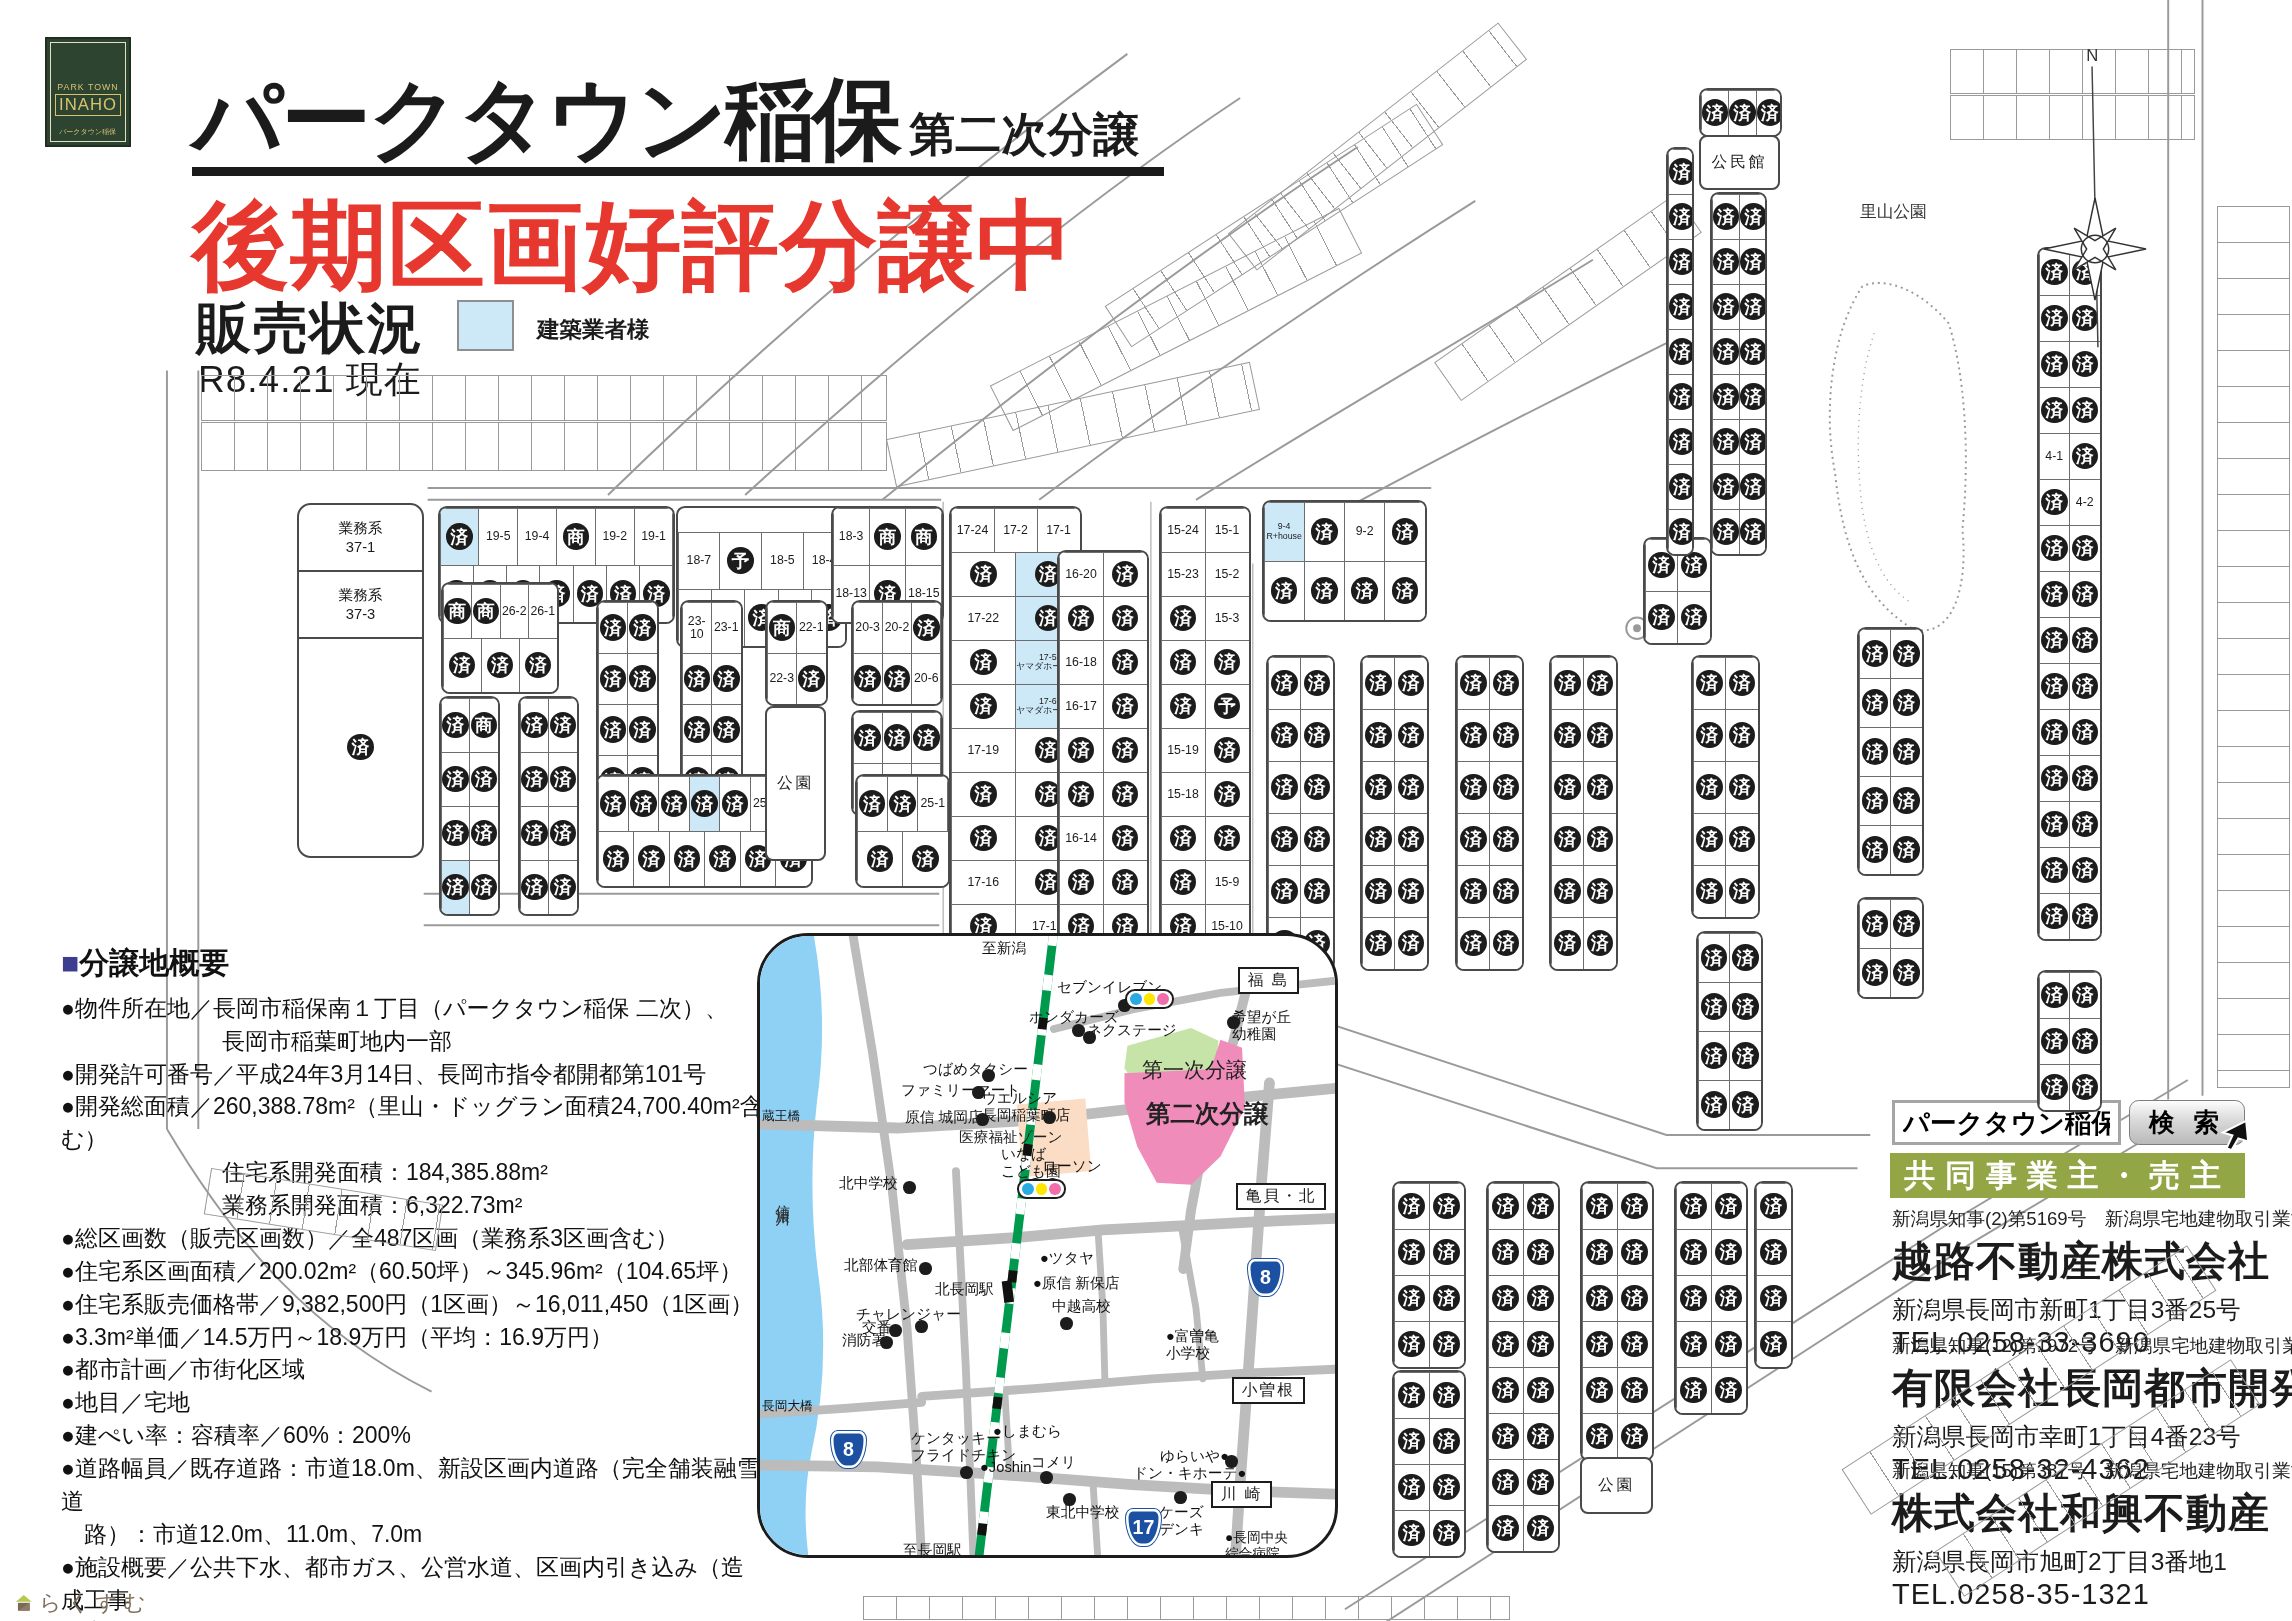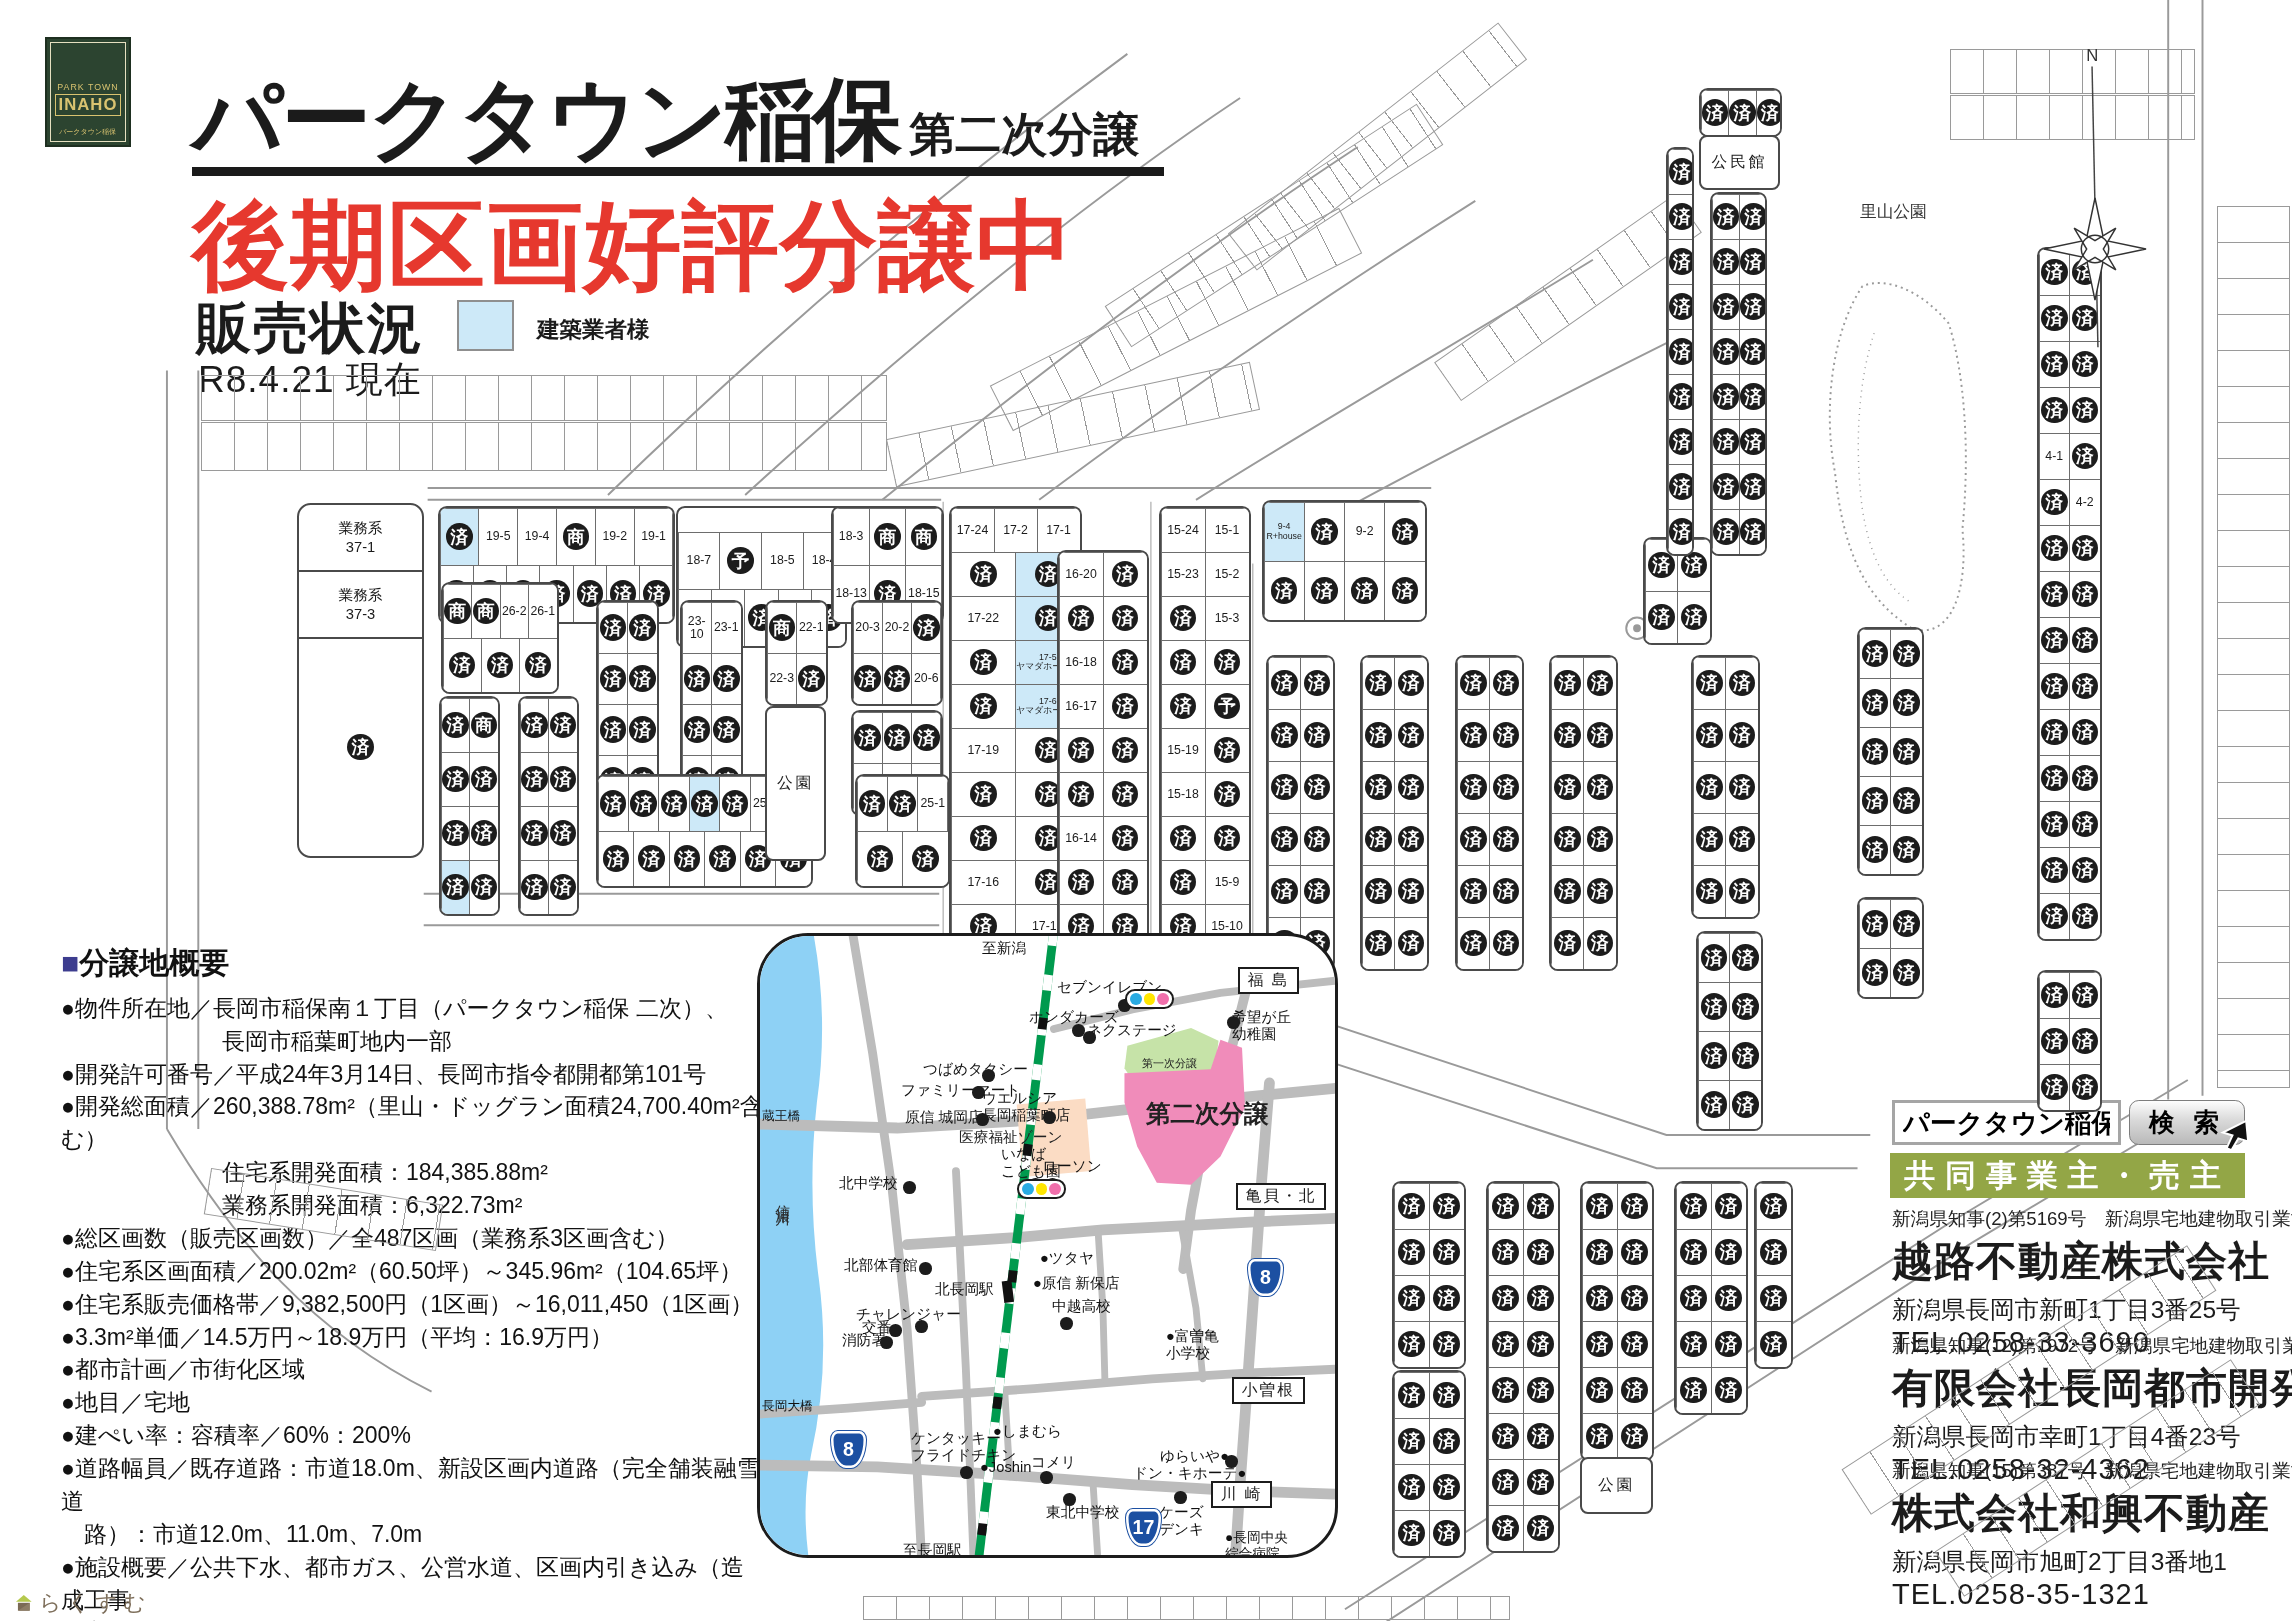--- a/index.html
+++ b/index.html
@@ -3,21 +3,21 @@
 <meta charset="utf-8">
 <style>
   *{margin:0;padding:0;box-sizing:border-box}
   html,body{width:2293px;height:1621px}
   body{position:relative;background:#fff;font-family:"Liberation Sans",sans-serif;color:#1b1b1b;overflow:hidden}
   .abs{position:absolute}
   
   #logo{left:45px;top:37px;width:86px;height:110px;background:#2c4430;border:2px solid #1e2f20;padding:2.9px}
   #logo .inner{width:100%;height:100%;border:1px solid #e6e0c0;display:flex;flex-direction:column;align-items:center;justify-content:flex-end;padding:3.9px 2px;color:#d9c370}
   #logo .arc{font-size:8.8px;letter-spacing:1px;color:#d9c370}
-  #logo .main{font-size:16.7px;font-weight:bold;letter-spacing:1px;border:1px solid #d9c370;padding:0 2.9px;margin:2px 0 9.8px}
+  #logo .main{font-size:16.7px;font-weight:normal;letter-spacing:1px;border:1px solid #d9c370;padding:0 2.9px;margin:2px 0 9.8px}
   #logo .sub{font-size:7.8px;transform:scale(.9);white-space:nowrap}
   #title{left:192px;top:59px;font-size:90px;font-weight:900;letter-spacing:-2.9px;white-space:nowrap}
   #title .suffix{font-size:46px;letter-spacing:0;margin-left:9.8px}
   #title-underline{left:192px;top:167px;width:972px;height:8.8px;background:#1a1a1a}
   #campaign{left:192px;top:182px;font-size:97px;font-weight:900;color:#e6382e;letter-spacing:1px;white-space:nowrap}
   #sales-label{left:196px;top:292px;font-size:55px;font-weight:800;letter-spacing:2px}
   #sales-date{left:198px;top:355px;font-size:37px;letter-spacing:1px}
   #legend-swatch{left:457px;top:300px;width:57px;height:51px;background:#cde9f8;border:2px solid #8f8f8f}
   #legend-label{left:537px;top:314px;font-size:22.5px;font-weight:700}
   
@@ -1702,21 +1702,21 @@
     <path d="M262,172 L332,166 L338,240 L268,246 Z" fill="#fbdcc4"></path>
 
     <g>
       <path d="M300,-6 L222,646" stroke="#009a4e" stroke-width="9"></path>
       <path d="M300,-6 L222,646" stroke="#ffffff" stroke-width="9" stroke-dasharray="16 30"></path>
       <path d="M300,-6 L222,646" stroke="#111111" stroke-width="9" stroke-dasharray="12 118" stroke-dashoffset="40"></path>
     </g>
     <rect x="248" y="352" width="10" height="22" transform="rotate(-7 253 363)" fill="#111"></rect>
   </svg>
   <div id="inset-content" style="position:absolute;left:0;top:0;width:100%;height:100%">
-      <div class="zlabel" style="left: 382px; top: 120px; position: absolute; font-size: 11px;">第一次分譲</div>
+      <div class="zlabel" style="left: 382px; top: 120px; position: absolute; font-size: 21px;">第一次分譲</div>
       <div class="zlabel" style="left: 386px; top: 161px; position: absolute; font-size: 24.5px; font-weight: 800;">第二次分譲</div>
       <div class="zlabel" style="left: 199px; top: 192px; position: absolute; font-size: 14.7px;">医療福祉ゾーン</div>
       <div class="poi" style="left: 222px; top: 3.9px; position: absolute;">至新潟</div>
       <div class="poi" style="left: 297px; top: 43px; position: absolute;">セブンイレブン</div>
       <div class="poi" style="left: 269px; top: 73px; position: absolute;">ホンダカーズ</div>
       <div class="poi" style="left: 327px; top: 86px; position: absolute;">ネクステージ</div>
       <div class="poi" style="left: 472px; top: 73px; position: absolute;">希望が丘
 幼稚園</div>
       <div class="poi" style="left: 163px; top: 125px; position: absolute;">つばめタクシー</div>
       <div class="poi" style="left: 141px; top: 146px; position: absolute;">ファミリーマート</div>

